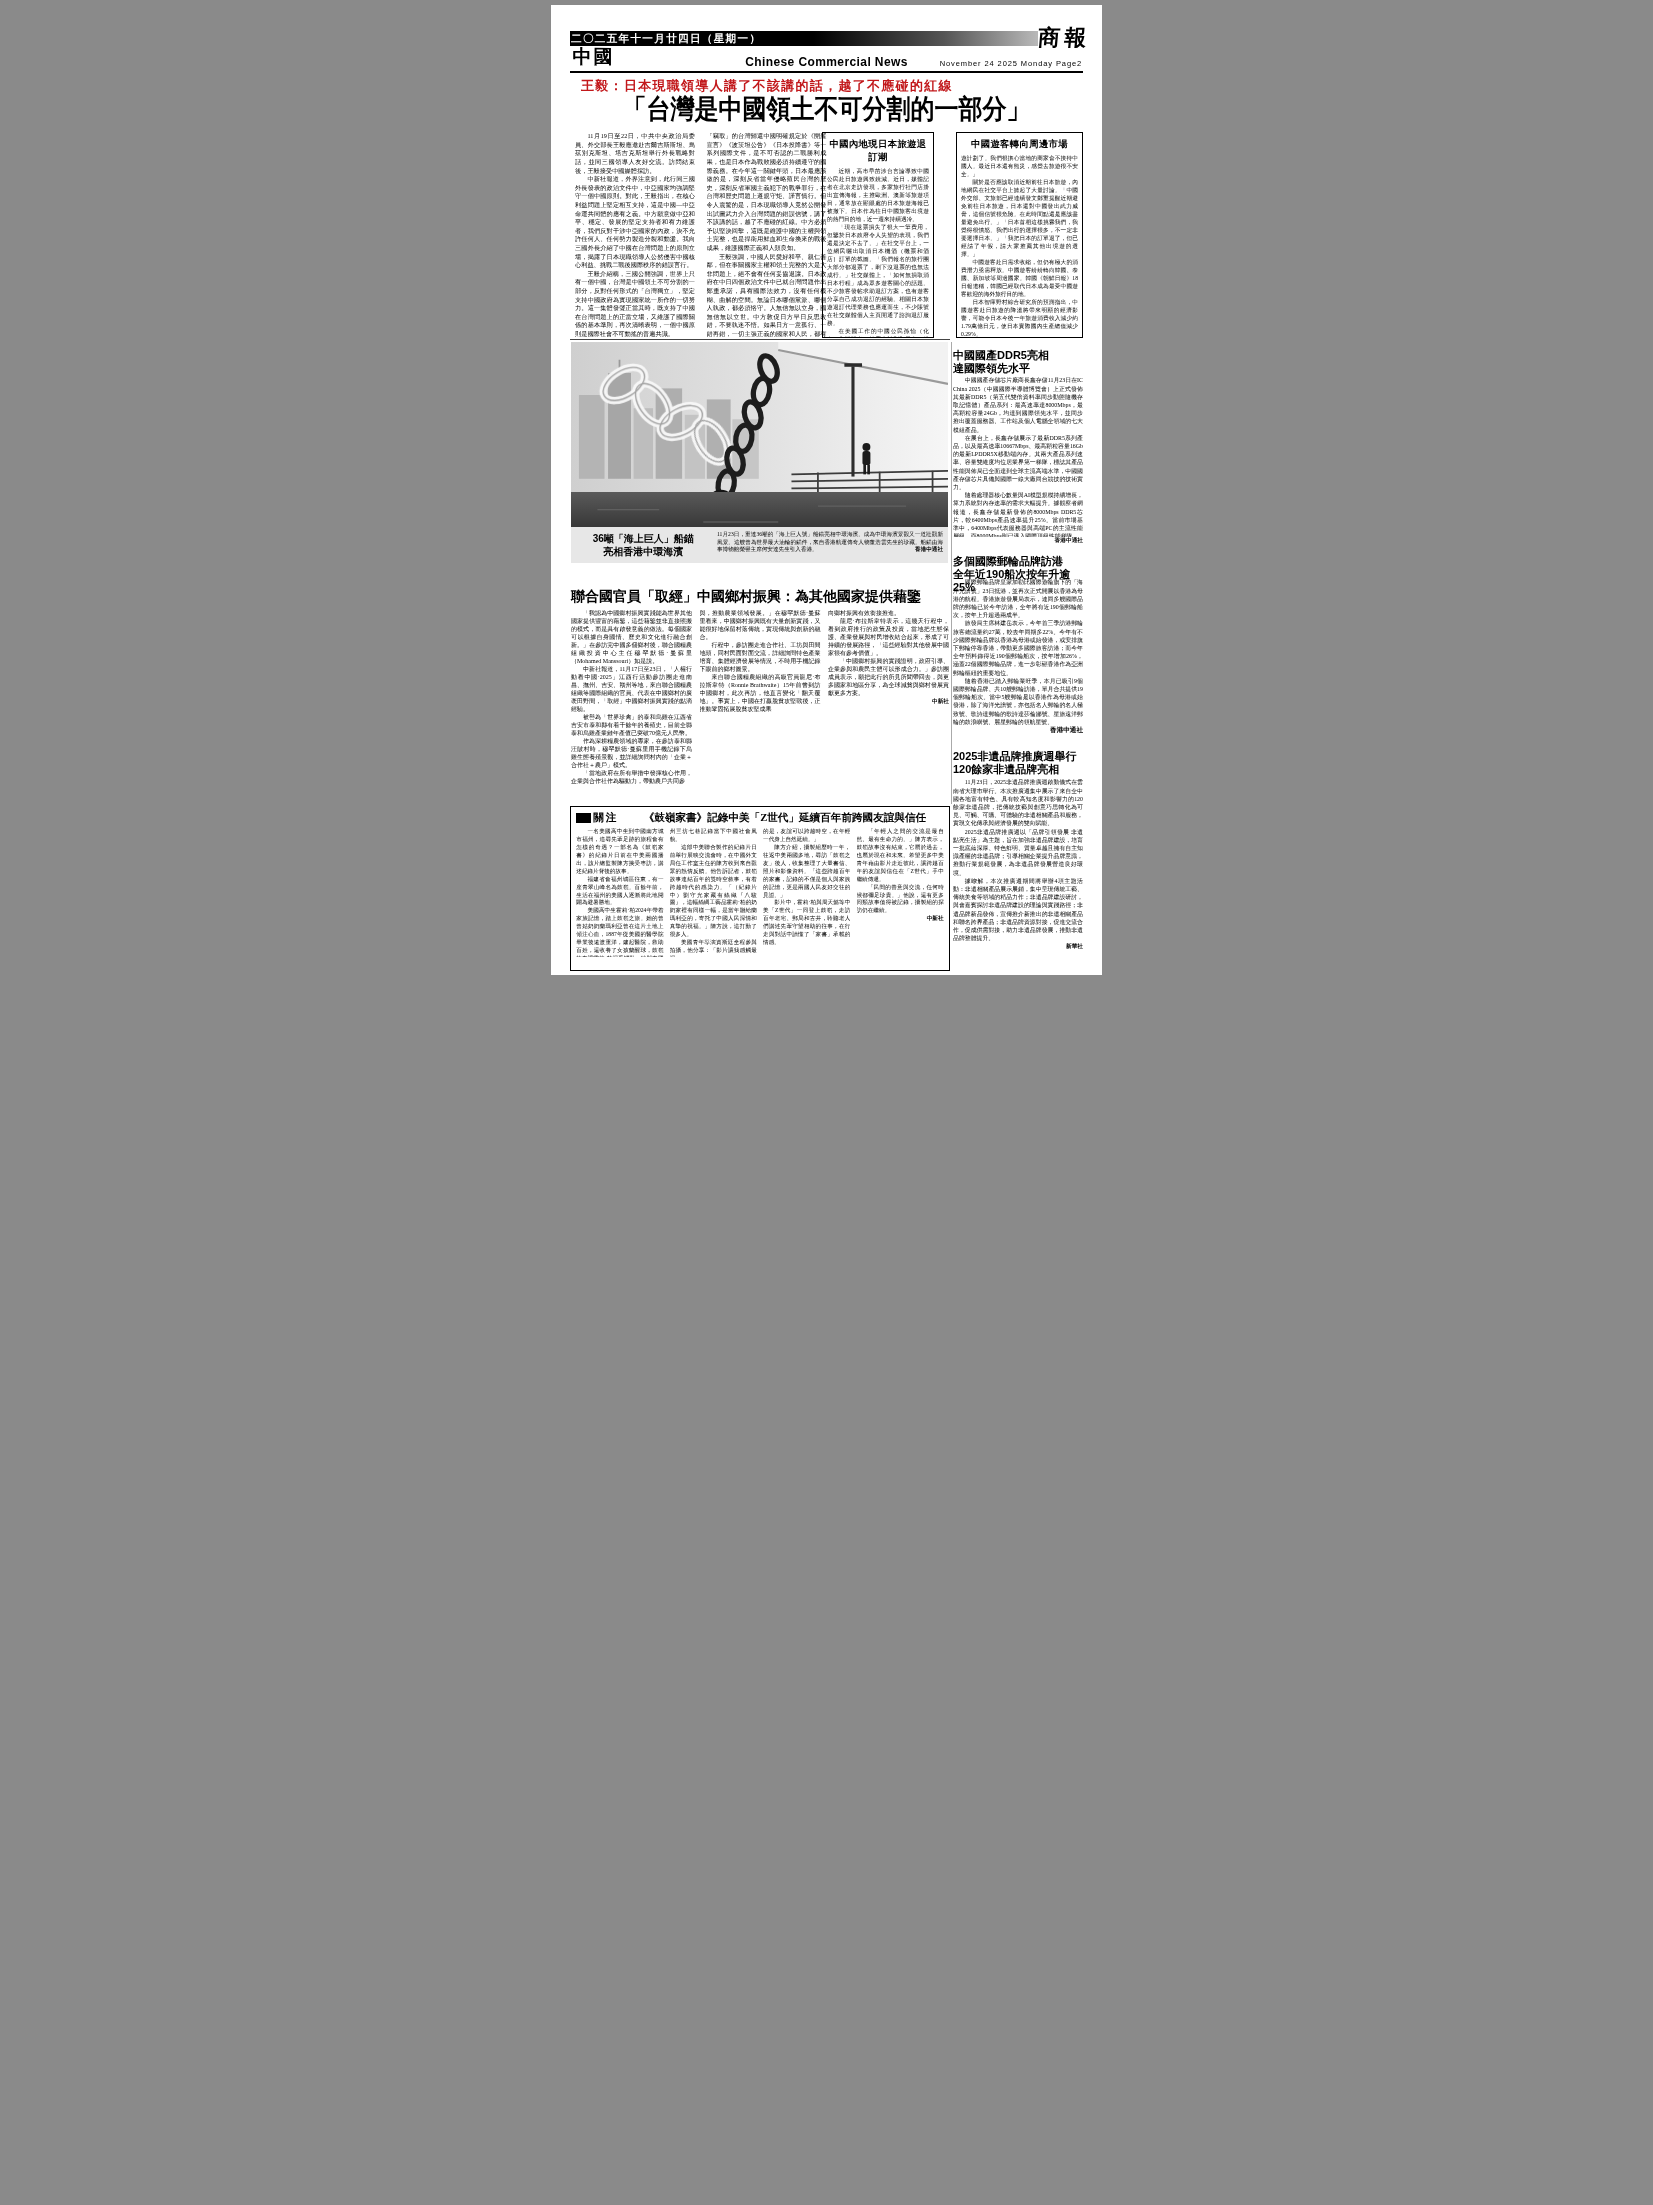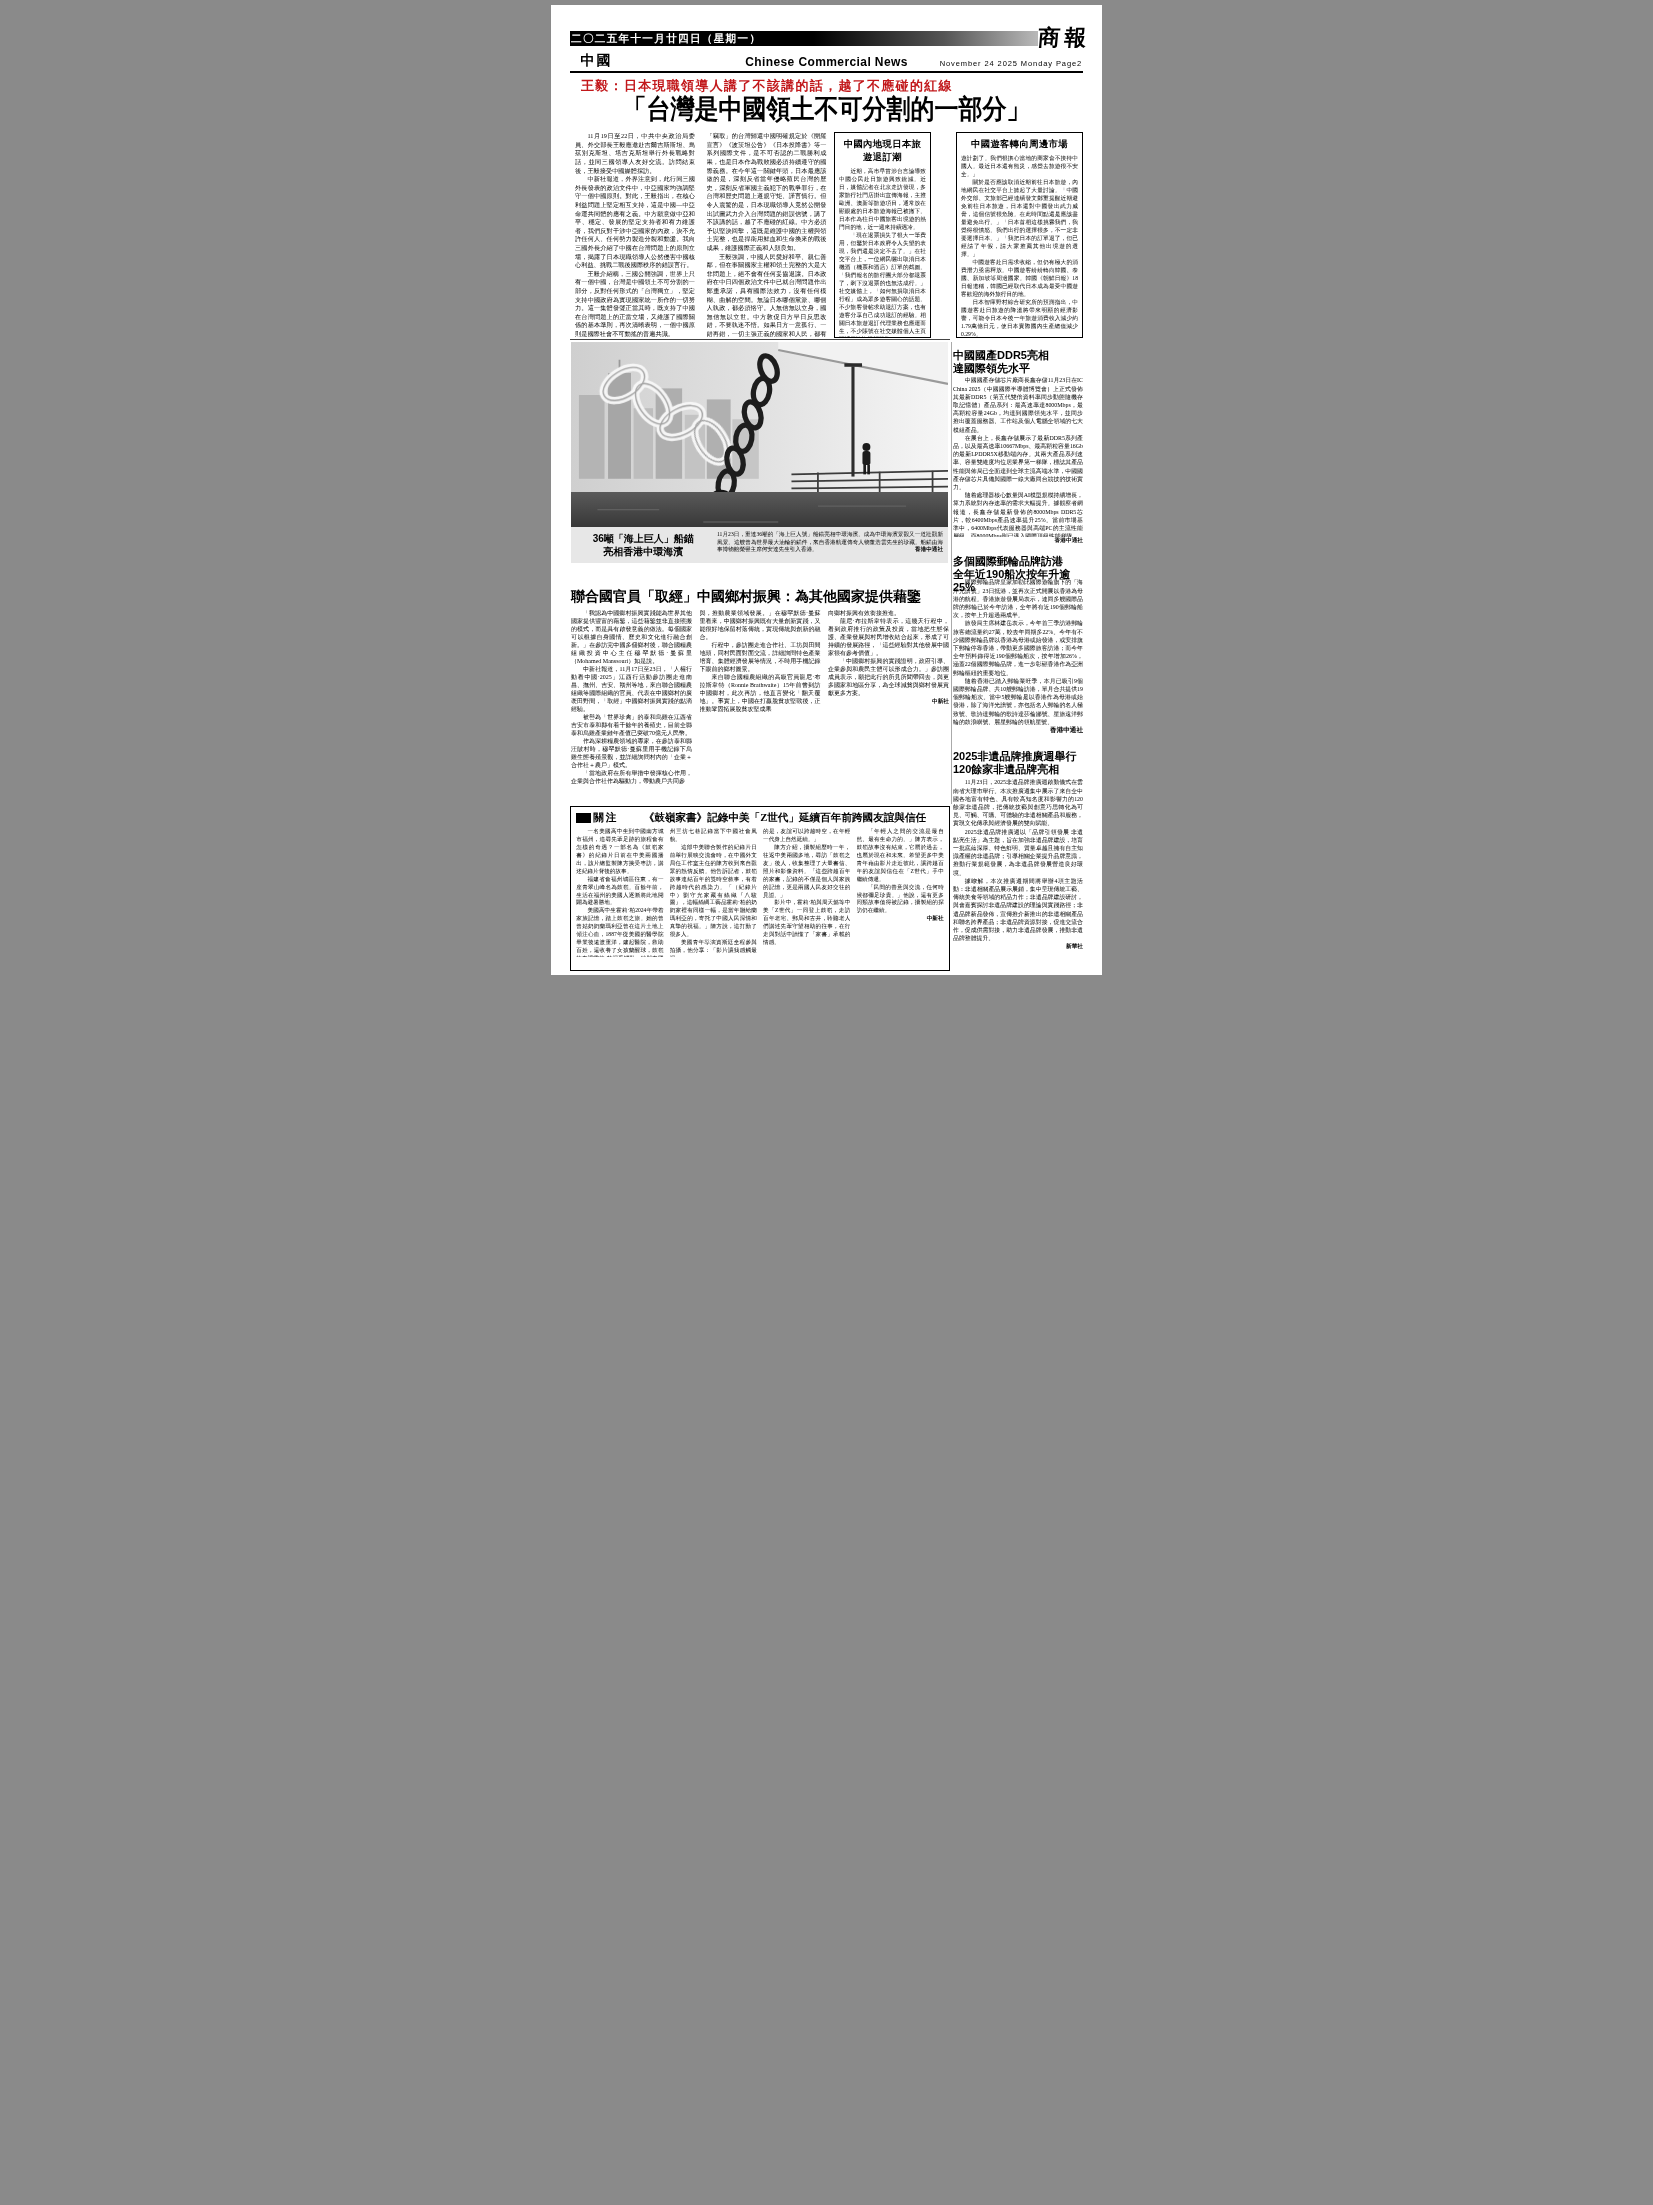--- a/index.html
+++ b/index.html
@@ -2,35 +2,35 @@
 <html style="font-size:7px"><head>
 <meta charset="utf-8">
 <style>
   html,body{margin:0;padding:0;background:#8a8a8a;font-family:"Liberation Serif","DejaVu Serif",serif;}
   #page{position:relative;width:551px;height:970px;background:#ffffff;margin:5.3px auto;overflow:hidden;}
   .abs{position:absolute;}
   
   #datebar{left:19px;top:26px;width:468px;height:15px;background:linear-gradient(90deg,#000 0%,#000 52%,#555 80%,#b9b9b9 100%);color:#fff;font-family:"Liberation Sans",sans-serif;font-weight:bold;font-size:10.6px;line-height:15px;padding-left:1px;letter-spacing:1.3px;box-sizing:border-box;}
   #paperlogo{left:487px;top:17.6px;width:64px;font-size:22px;font-weight:900;letter-spacing:4.4px;transform:skewX(-5deg);font-family:"Liberation Serif",serif;}
   #headerrow{left:19px;top:47px;width:513px;height:17.6px;}
-  #sectionlabel{position:absolute;left:2.6px;bottom:0;font-family:"Liberation Sans",sans-serif;font-weight:900;font-size:14px;letter-spacing:1.8px;margin-left:8px;}
+  #sectionlabel{position:absolute;left:2.6px;bottom:0;font-family:"Liberation Sans",sans-serif;font-weight:900;font-size:19px;letter-spacing:1.8px;}
   #paperen{position:absolute;left:0;right:0;bottom:0.9px;text-align:center;font-family:"Liberation Sans",sans-serif;font-weight:bold;font-size:12px;letter-spacing:0.4px;}
   #dateen{position:absolute;right:0.9px;bottom:1.8px;font-family:"Liberation Sans",sans-serif;font-size:7.5px;letter-spacing:0.9px;padding-left:44px;}
   #rule1{left:19px;top:66px;width:513px;height:2.2px;background:#000;}
   
   #kicker{left:30px;top:72px;width:513px;text-align:left;color:#c2181b;font-weight:bold;font-size:13px;letter-spacing:1.3px;}
   #headline{left:19px;top:86px;width:513px;text-align:center;font-family:"Liberation Sans",sans-serif;font-weight:900;font-size:24px;letter-spacing:0px;transform:scaleY(1.12);transform-origin:top;}
   #leadcols{left:24px;top:127px;width:252px;height:206px;display:flex;gap:11.5px;overflow:hidden;}
   .leadcol{width:120px;height:100%;overflow:hidden;}
   .bodytext{font-size:6.2px;line-height:8.6px;}
   .para{margin:0;text-indent:2em;text-align:justify;}
   .cont{text-indent:0;}
   
   .newsbox{border:0.9px solid #000;box-sizing:border-box;padding:3.5px 4px 2.6px 4px;overflow:hidden;}
-  #travelbox1{left:283px;top:127px;width:97px;height:206px;}
+  #travelbox1{left:271px;top:127px;width:112px;height:206px;}
   #travelbox2{left:405px;top:127px;width:127px;height:206px;}
   .boxtitle{font-family:"Liberation Sans",sans-serif;font-weight:900;font-size:9.3px;text-align:center;letter-spacing:0.4px;margin:0.9px 0 3.5px 0;}
   .boxtext{font-size:5.7px;line-height:8px;}
   #rule2{left:19px;top:334px;width:380px;border-top:1.3px double #444;}
   
   #photo{left:20px;top:337px;width:377px;height:203px;background:#dcdcdc;overflow:hidden;}
   
   #caption{left:20px;top:522px;width:377px;height:36px;background:#e7e7e7;box-sizing:border-box;padding:2.6px 4.4px 1.8px 6.2px;}
   #captiontitle{position:absolute;left:6.2px;top:4.4px;width:132px;font-family:"Liberation Sans",sans-serif;font-weight:900;font-size:10px;line-height:13.2px;text-align:center;}
   #captiontext{position:absolute;left:146px;top:3.5px;width:226px;font-size:5.6px;line-height:7.7px;text-align:justify;}

